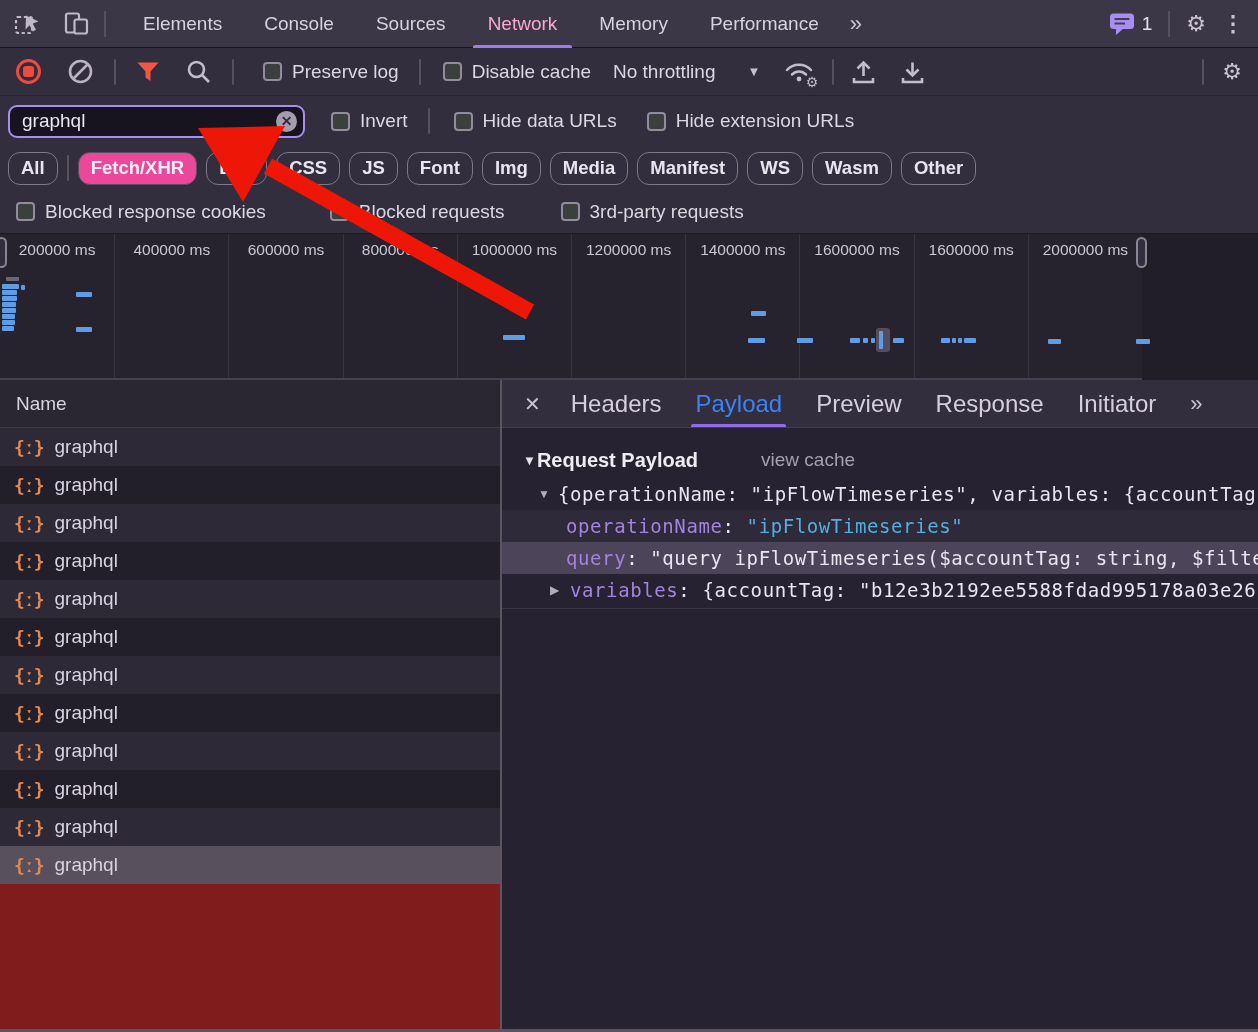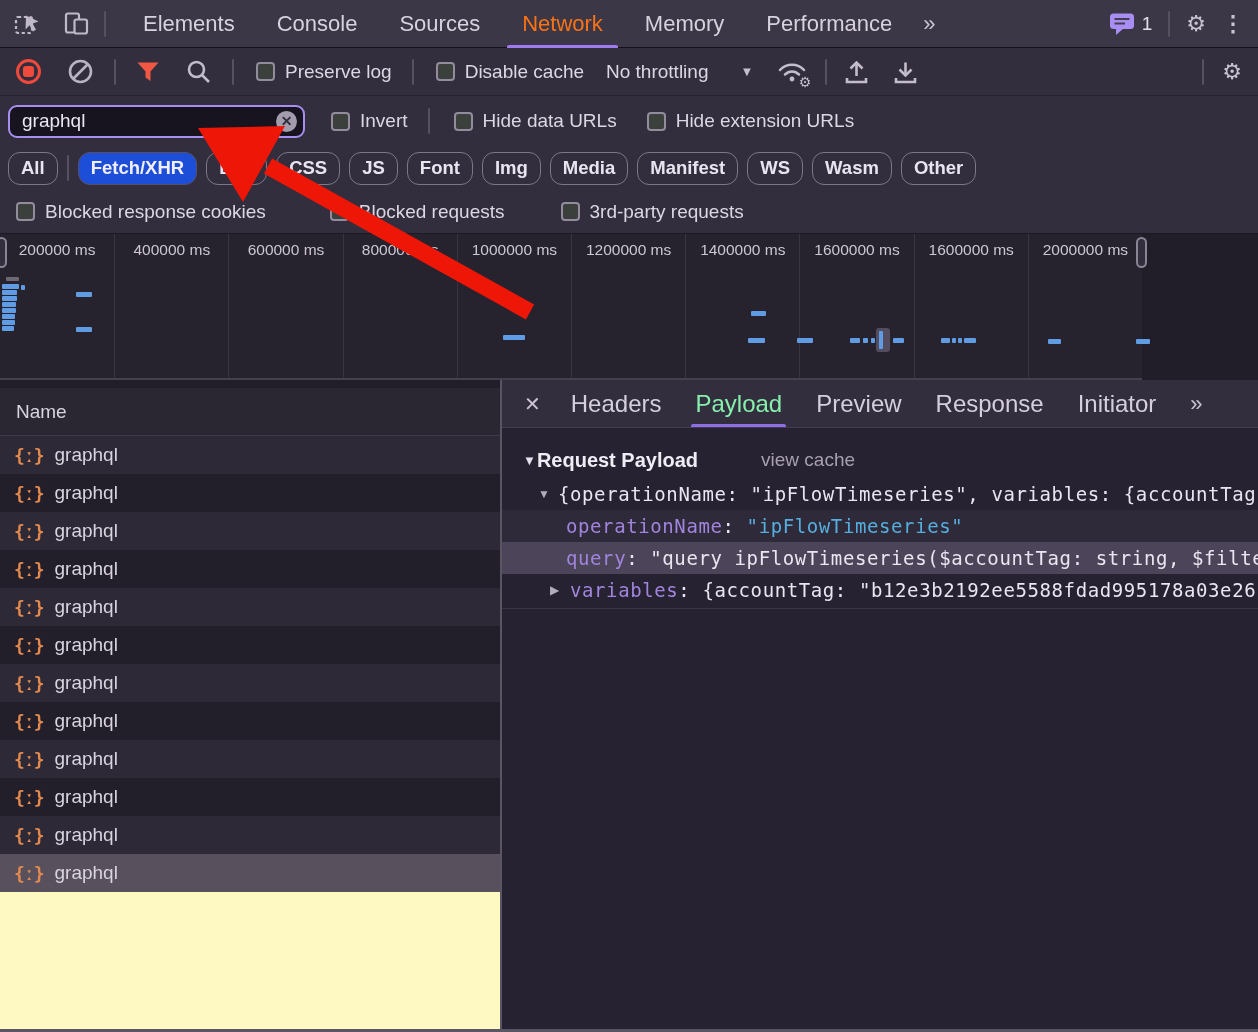--- a/index.html
+++ b/index.html
@@ -6,22 +6,22 @@
   .dt{position:relative;width:1258px;height:1032px;overflow:hidden;background:#221e29;
       font-family:"Liberation Sans",sans-serif;color:#d7d2de;-webkit-font-smoothing:antialiased;}
   .dt *{box-sizing:border-box;}
 
   
   .tabbar{position:absolute;left:0;top:0;width:1258px;height:48px;background:#3c3746;
           display:flex;align-items:center;border-bottom:1px solid #16131c;}
   .tb-icons{display:flex;align-items:center;gap:22px;padding:0 14px 0 14px;}
   .vdiv{width:2px;height:26px;background:#57515f;border-radius:1px;}
   .tabs{display:flex;align-items:stretch;height:48px;margin-left:16px;}
-  .tab{position:relative;display:flex;align-items:center;padding:0 21px;font-size:22px;color:#d7d2de;cursor:default;}
-  .tab.active{color:#f97316;}
+  .tab{position:relative;display:flex;align-items:center;padding:0 21px;font-size:19px;color:#d7d2de;cursor:default;}
+  .tab.active{color:#f9a8d4;}
   .tab.active::after{content:"";position:absolute;left:6px;right:6px;bottom:0;height:3px;background:#9e7cf0;border-radius:2px 2px 0 0;}
   .tab-more{display:flex;align-items:center;font-size:22px;color:#c9c3d2;padding:0 10px;letter-spacing:-2px;}
   .tb-right{margin-left:auto;display:flex;align-items:center;gap:16px;padding-right:14px;}
   .msg-count{font-size:19px;color:#e3dfe9;}
   .gear{font-size:22px;color:#c9c3d2;line-height:1;}
   .dots{font-size:22px;color:#c9c3d2;font-weight:bold;line-height:1;}
 
   
   .toolbar2{position:absolute;left:0;top:48px;width:1258px;height:48px;background:#332e3d;
             display:flex;align-items:center;border-bottom:1px solid #272231;}
@@ -40,54 +40,54 @@
   .finput input{background:transparent;border:none;outline:none;color:#eae6f2;font-size:19px;
                 font-family:"Liberation Sans",sans-serif;padding:0 34px 0 12px;width:100%;}
   .fclear{position:absolute;right:6px;top:4px;width:21px;height:21px;border-radius:50%;background:#a39cad;
           color:#332e3d;font-size:14px;font-weight:bold;display:flex;align-items:center;justify-content:center;}
 
   
   .chipsrow{position:absolute;left:0;top:146px;width:1258px;height:44px;background:#332e3d;
             display:flex;align-items:center;gap:9px;padding-left:8px;}
   .chip{height:33px;display:flex;align-items:center;padding:0 12px;border:1.5px solid #7e7789;border-radius:12px;
         font-size:18.5px;font-weight:bold;color:#e9e5f0;background:transparent;}
-  .chip.active{background:#1d4ed8;border-color:#584f66;color:#f2eef8;}
+  .chip.active{background:#ec4899;border-color:#584f66;color:#f2eef8;}
 
   
   .cbrow{position:absolute;left:0;top:190px;width:1258px;height:44px;background:#332e3d;
          display:flex;align-items:center;border-bottom:1px solid #1d1924;}
 
   
   .timeline{position:absolute;left:0;top:234px;width:1142px;height:146px;background:#27232e;border-bottom:2px solid #46404e;}
   .tl-grid{position:absolute;inset:0;display:grid;grid-template-columns:repeat(10,1fr);}
   .tl-col{border-left:1.5px solid #3a3442;display:flex;justify-content:center;}
   .tl-col:first-child{border-left:none;}
   .tl-tick{margin-top:7px;font-size:15.5px;color:#ccc6d4;white-space:nowrap;}
   .mk{position:absolute;height:5px;border-radius:1px;background:#5f9ce4;}
   .mkbox{position:absolute;background:#534d5f;border-radius:3px;}
   .grip{position:absolute;top:3px;width:11px;height:31px;background:#332e3d;border:2px solid #8b8496;border-radius:7px;}
 
   
-  .leftpane{position:absolute;left:0;top:388px;width:576px;bottom:0;background:#fef9c3;}
+  .leftpane{position:absolute;left:0;top:380px;width:576px;bottom:0;background:#7f1d1d;}
   .pane-div{position:absolute;left:500px;top:380px;width:2px;bottom:0;background:#5a5463;}
   .rightpane{position:absolute;left:502px;top:380px;right:0;bottom:0;background:#262231;}
 
   .namehdr{height:48px;background:#2a2632;border-bottom:1.5px solid #3f3a48;display:flex;align-items:center;
            padding-left:16px;font-size:19px;color:#d9d4e0;}
   .req{height:38px;display:flex;align-items:center;gap:11px;padding-left:14px;font-size:19px;color:#d9d4e0;}
   .req.odd{background:#2e2936;}
   .req.even{background:#231f2a;}
   .req.sel{background:#58515d;}
   .xhr-ic{font-family:"DejaVu Sans Mono",monospace;font-size:18px;font-weight:bold;color:#e2894f;letter-spacing:-1px;}
 
   
   .dtabs{height:48px;background:#332e3e;border-bottom:1.5px solid #443e4c;display:flex;align-items:stretch;padding-left:22px;}
   .dclose{display:flex;align-items:center;font-size:20px;color:#c9c3d2;margin-right:30px;}
   .dtab{position:relative;display:flex;align-items:center;font-size:24px;color:#d5cfdd;margin-right:34px;}
-  .dtab.active{color:#86efac;text-align:right;}
+  .dtab.active{color:#3b82f6;text-align:right;}
   .dtab.active::after{content:"";position:absolute;left:-4px;right:-4px;bottom:0;height:3px;background:#8e6de8;border-radius:2px 2px 0 0;}
   .dmore{display:flex;align-items:center;font-size:22px;color:#c9c3d2;letter-spacing:-2px;}
 
   
   .payload{position:relative;font-family:"DejaVu Sans Mono",monospace;}
   .prowA{margin-top:14px;height:36px;display:flex;align-items:center;padding-left:21px;
          font-family:"Liberation Sans",sans-serif;}
   .ptitle{font-size:20px;font-weight:bold;color:#efecf4;}
   .ptri{font-size:13px;color:#e6e2ec;margin-right:1px;}
   .pview{font-size:19px;color:#a79fb2;margin-left:63px;}
@@ -170,21 +170,21 @@
         <path d="M1.5,1.5 L22.5,1.5 L14.5,10.5 L14.5,20 L9.5,16.5 L9.5,10.5 Z" fill="#f25744"></path>
       </svg>
     </span>
     <span style="margin-left:26px;">
       <svg class="ic" width="26" height="26" viewBox="0 0 26 26">
         <circle cx="10.5" cy="10.5" r="7.5" fill="none" stroke="#c2bccb" stroke-width="2.6"></circle>
         <line x1="16" y1="16" x2="23" y2="23" stroke="#c2bccb" stroke-width="2.6"></line>
       </svg>
     </span>
     <div class="vdiv" style="margin-left:20px;"></div>
-    <div class="grp" style="margin-left:22px;">
+    <div class="grp" style="margin-left:29px;">
       <span class="cb"></span>
       <span class="lab">Preserve log</span>
     </div>
     <div class="vdiv" style="margin-left:20px;"></div>
     <div class="grp" style="margin-left:22px;">
       <span class="cb"></span>
       <span class="lab">Disable cache</span>
     </div>
     <div class="grp" style="margin-left:22px;">
       <span class="lab">No throttling</span>

